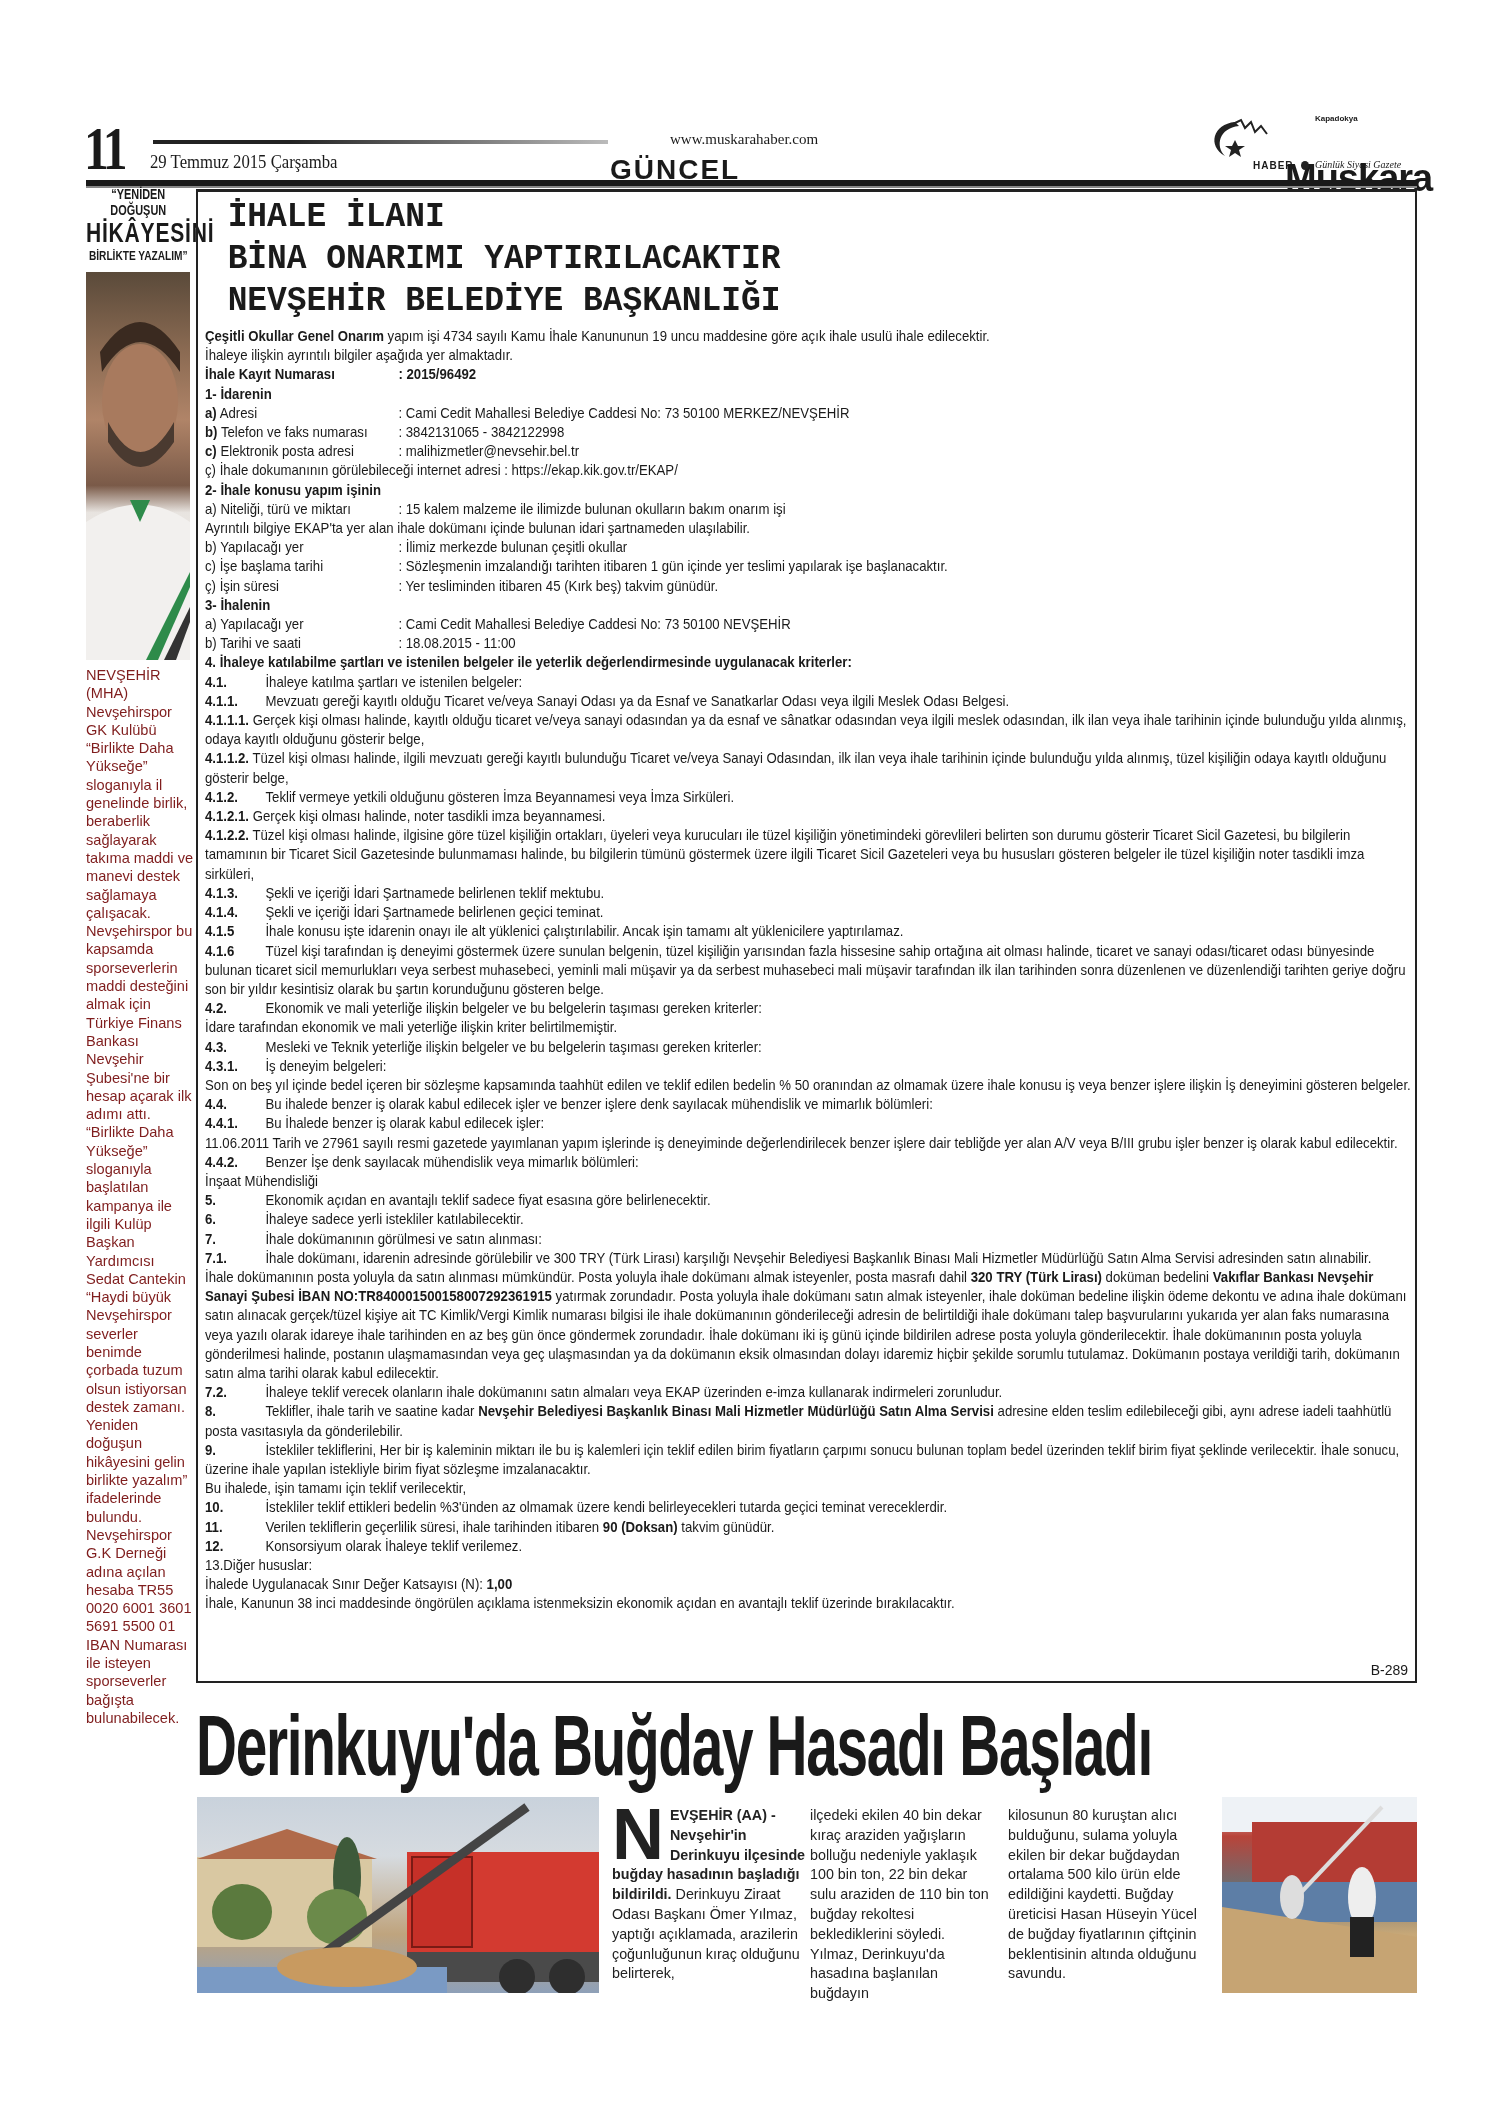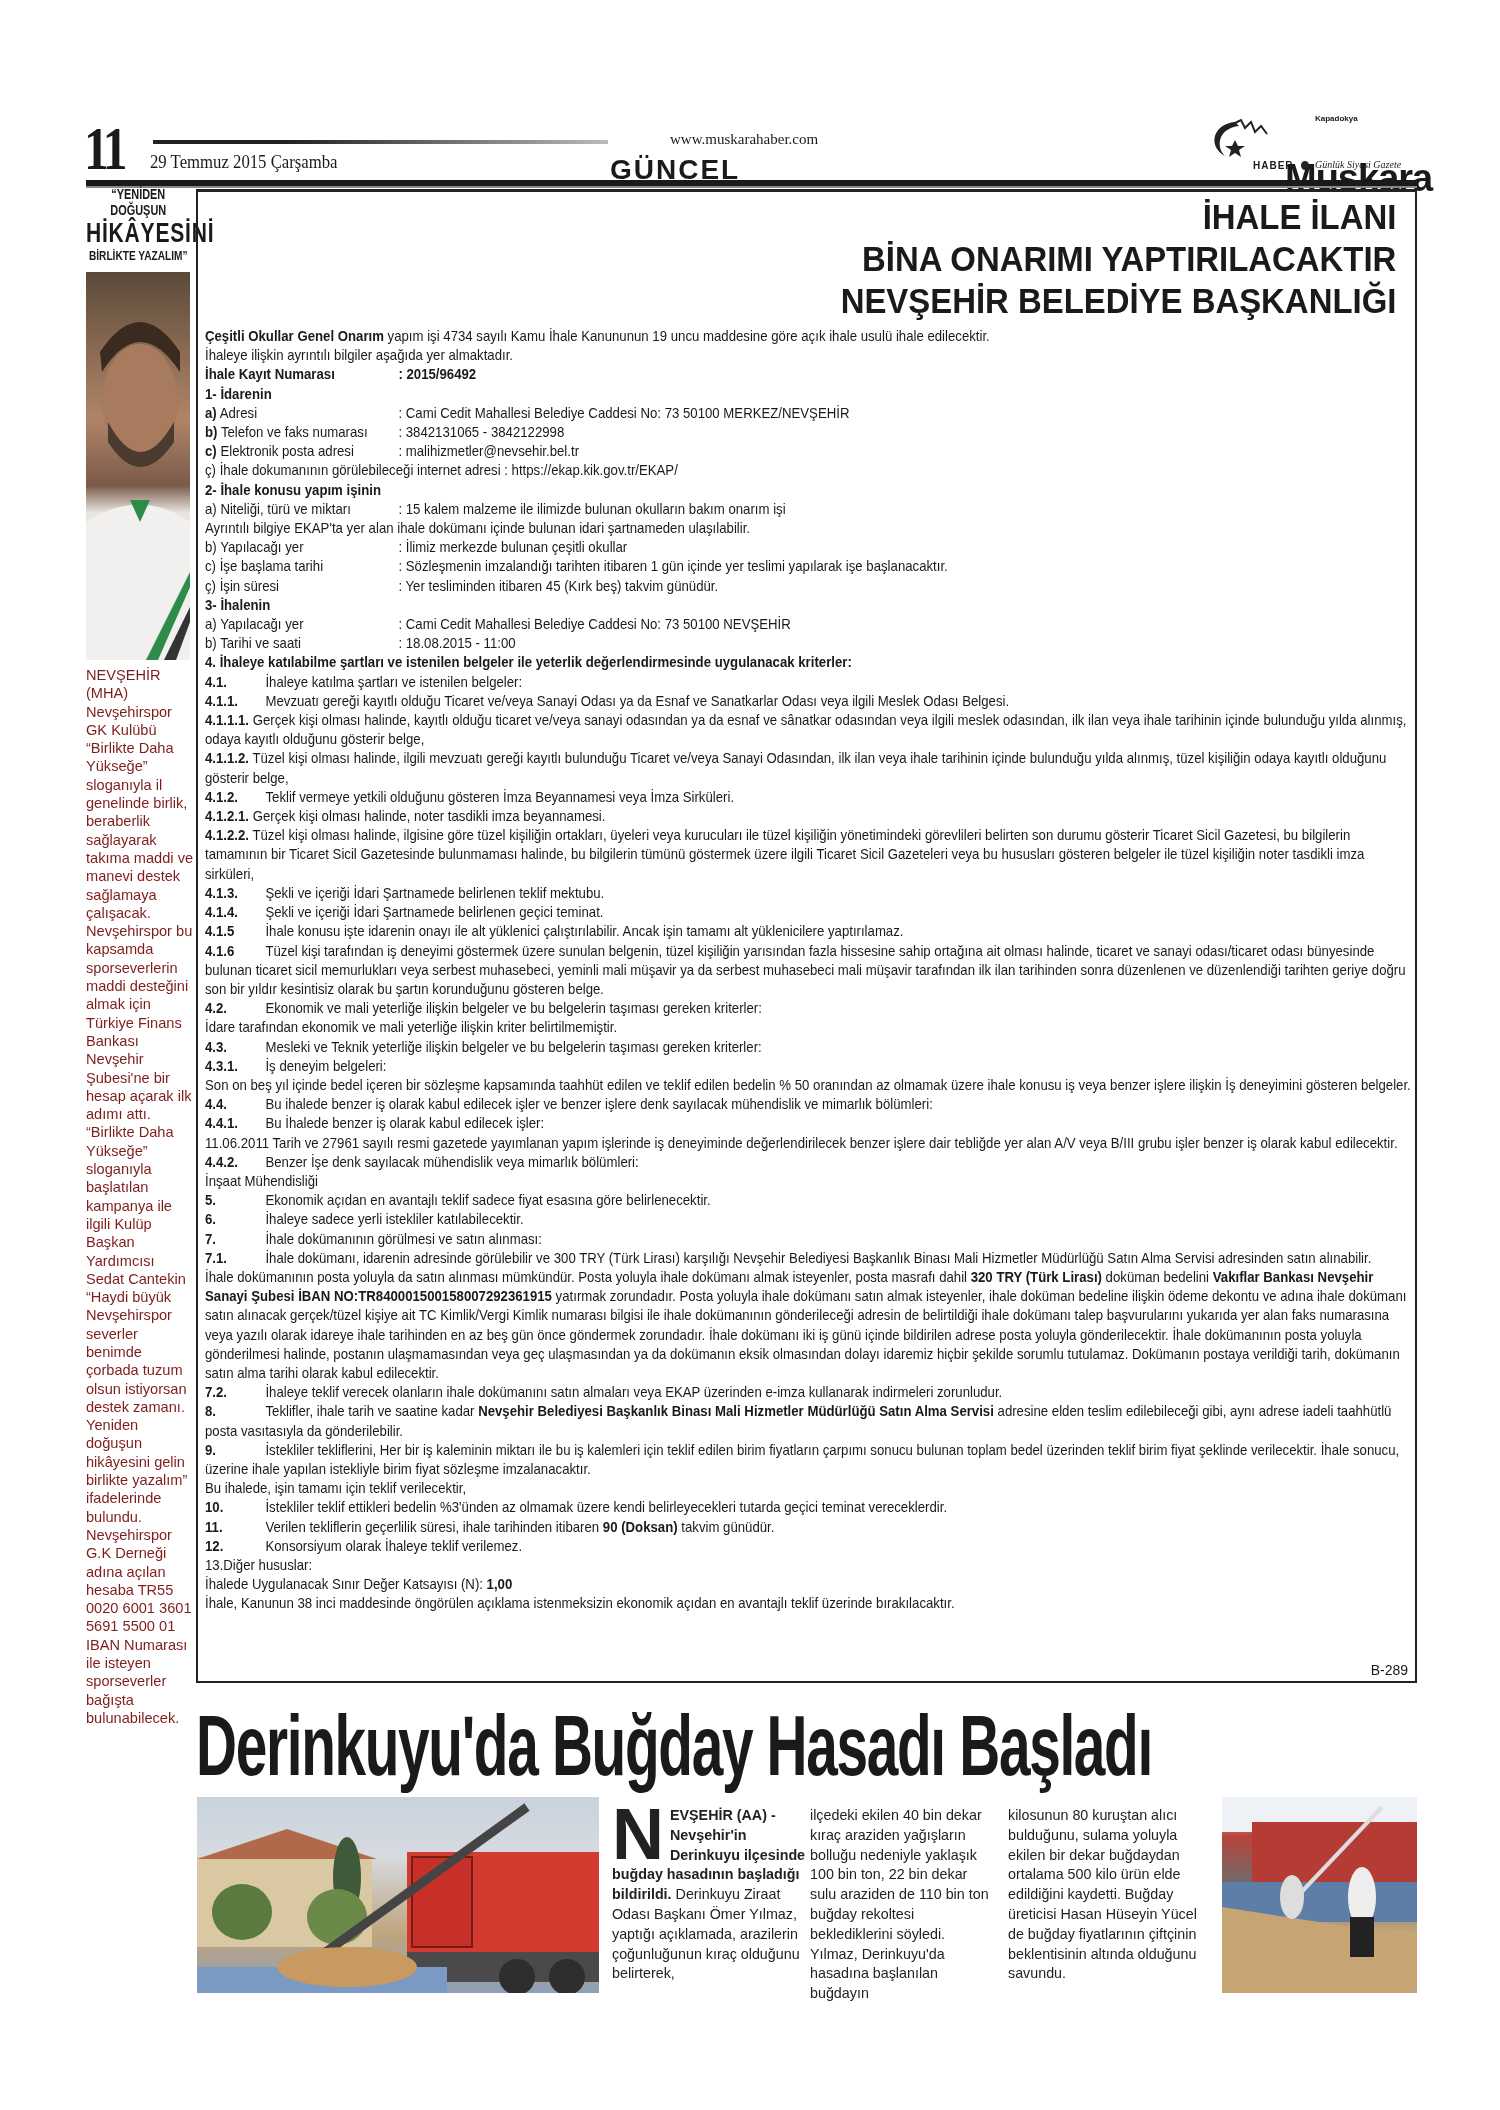--- a/index.html
+++ b/index.html
@@ -21,21 +21,21 @@
   #top-rule{left:86px;top:180px;width:1331px;height:6px;background:#1a1a1a;border-bottom:2px solid #888;}
   
   #side-head{left:86px;top:186px;width:104px;text-align:center;font-family:"Liberation Sans",sans-serif;font-weight:bold;transform:scaleX(0.78);transform-origin:left;width:134px;}
   #side-head .l1{font-size:14px;line-height:16px;}
   #side-head .l2{font-size:27px;line-height:30px;letter-spacing:1px;}
   #side-head .l3{font-size:13px;line-height:16px;}
   #side-photo{left:86px;top:272px;width:104px;height:388px;background:linear-gradient(180deg,#5a4a3a 0%,#8a6a52 20%,#b08468 38%,#7a5a48 55%,#e8e4e0 62%,#f4f2f0 100%);overflow:hidden;}
   #side-text{left:86px;top:666px;width:110px;font-size:14.6px;line-height:18.3px;color:#7f1d1d;}
   
   #notice{left:196px;top:189px;width:1221px;height:1494px;border:2px solid #222;border-top:3px solid #222;box-sizing:border-box;}
-  #notice-titles{left:212px;top:196px;width:1221px;text-align:right;font-weight:bold;}
+  #notice-titles{left:191px;top:196px;width:1221px;text-align:left;font-weight:bold;font-family:Liberation Mono, monospace;}
   #notice-titles div{font-size:35px;line-height:42px;transform:scaleX(0.94);}
   #notice-body{left:205px;top:327px;width:1208px;font-size:14.2px;line-height:19.2px;transform:scaleX(0.93);transform-origin:left top;width:1298px;}
   .ln{white-space:nowrap;}
   .wrap{white-space:normal;}
   .k{display:inline-block;width:65px;font-weight:bold;}
   .lab{display:inline-block;width:208px;}
   .b{font-weight:bold;}
   #ref-code{right:92px;top:1662px;font-size:14px;}
   
   #headline{left:196px;top:1697px;width:1225px;font-family:"Liberation Sans",sans-serif;font-weight:bold;font-size:86px;line-height:96px;letter-spacing:-2px;transform:scaleX(0.66);transform-origin:left;white-space:nowrap;}

